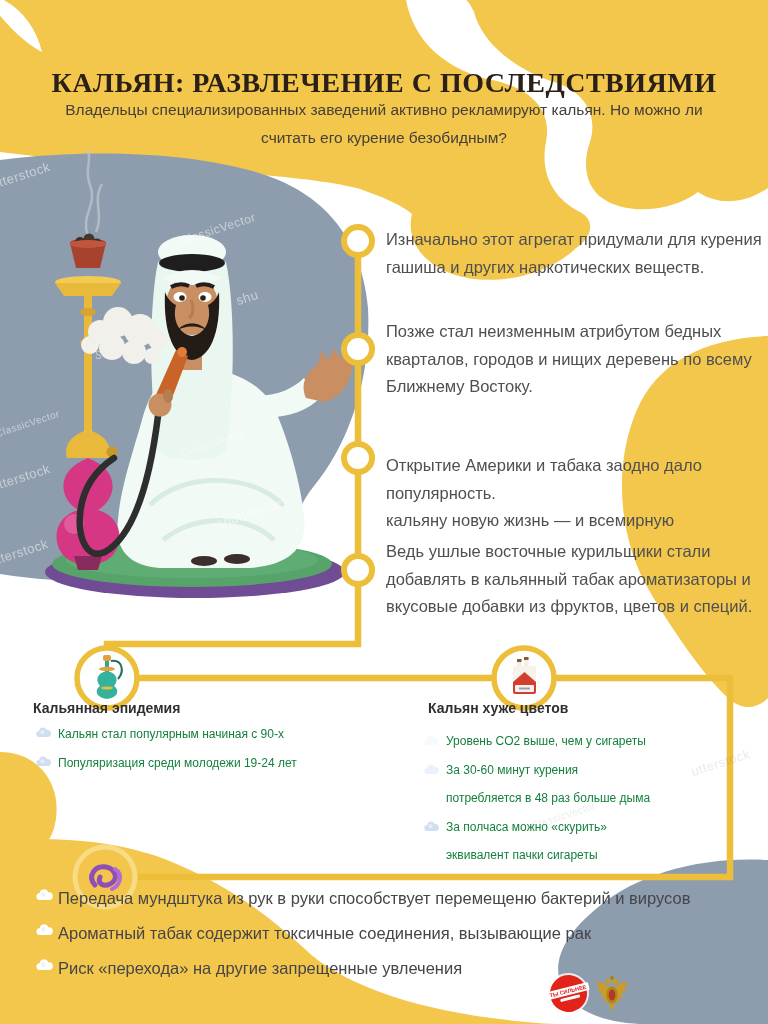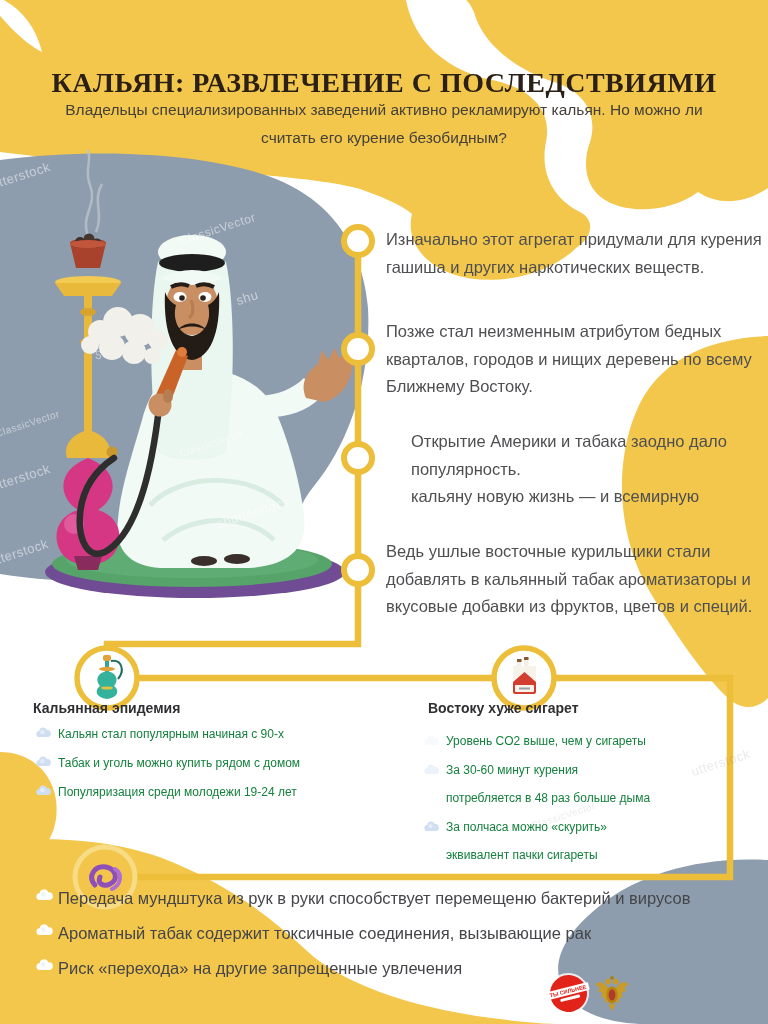--- a/index.html
+++ b/index.html
@@ -14,21 +14,21 @@
     left:0;top:48px;width:768px;text-align:center;
     font-family:"Liberation Serif",serif;font-weight:bold;
     font-size:28px;letter-spacing:.5px;color:#2a2017;
   }
   .subtitle{
     left:54px;top:96px;width:660px;text-align:center;
     font-size:15.5px;line-height:28px;color:#45403a;
   }
   .tl-item{left:386px;width:352px;font-size:16.5px;line-height:27.5px;color:#4f4f52;}
   .tl-item div{white-space:nowrap;}
-  .t1{top:226px;} .t2{top:318px;} .t3{top:428px;margin-left:25px;} .t4{top:538px;}
+  .t1{top:226px;} .t2{top:318px;} .t3{top:452px;} .t4{top:538px;}
 
   .col-heading{font-size:14px;font-weight:bold;color:#2f2f31;}
   .h-left{left:33px;top:700px;} .h-right{left:428px;top:700px;}
 
   ul.blist{list-style:none;margin:0;padding:0;}
   ul.blist li{display:flex;align-items:flex-start;}
   .cloud{flex:0 0 22px;display:inline-block;}
   .cloud svg{display:block;}
   .btext{font-size:12px;color:#15803d;}
 
@@ -256,40 +256,31 @@
     <div>популярность.</div>
     <div>кальяну новую жизнь — и всемирную</div>
   </div>
   <div class="abs tl-item t4">
     <div>Ведь ушлые восточные курильщики стали</div>
     <div>добавлять в кальянный табак ароматизаторы и</div>
     <div>вкусовые добавки из фруктов, цветов и специй.</div>
   </div>
 
   <div class="abs col-heading h-left">Кальянная эпидемия</div>
-  <div class="abs col-heading h-right">Востоку хуже сигарет</div>
+  <div class="abs col-heading h-right">Кальян хуже цветов</div>
 
   <ul class="abs blist list-left">
     <li>
       <span class="cloud">
         <svg width="16" height="12" viewBox="0 0 20 14">
             <path d="M4.5 12 a3.8 3.8 0 0 1 -.5-7.6 a5 5 0 0 1 9.6-1 A4 4 0 1 1 15 12 Z" fill="#cfdff1"></path>
             <circle cx="8" cy="6" r="2.6" fill="#e3eefa"></circle>
           </svg>
       </span>
       <span class="btext">Кальян стал популярным начиная с 90-х</span>
-    </li>
-    <li>
-      <span class="cloud">
-        <svg width="16" height="12" viewBox="0 0 20 14">
-            <path d="M4.5 12 a3.8 3.8 0 0 1 -.5-7.6 a5 5 0 0 1 9.6-1 A4 4 0 1 1 15 12 Z" fill="#cfdff1"></path>
-            <circle cx="8" cy="6" r="2.6" fill="#e3eefa"></circle>
-          </svg>
-      </span>
-      <span class="btext">Табак и уголь можно купить рядом с домом</span>
     </li>
     <li>
       <span class="cloud">
         <svg width="16" height="12" viewBox="0 0 20 14">
             <path d="M4.5 12 a3.8 3.8 0 0 1 -.5-7.6 a5 5 0 0 1 9.6-1 A4 4 0 1 1 15 12 Z" fill="#cfdff1"></path>
             <circle cx="8" cy="6" r="2.6" fill="#e3eefa"></circle>
           </svg>
       </span>
       <span class="btext">Популяризация среди молодежи 19-24 лет</span>
     </li>

